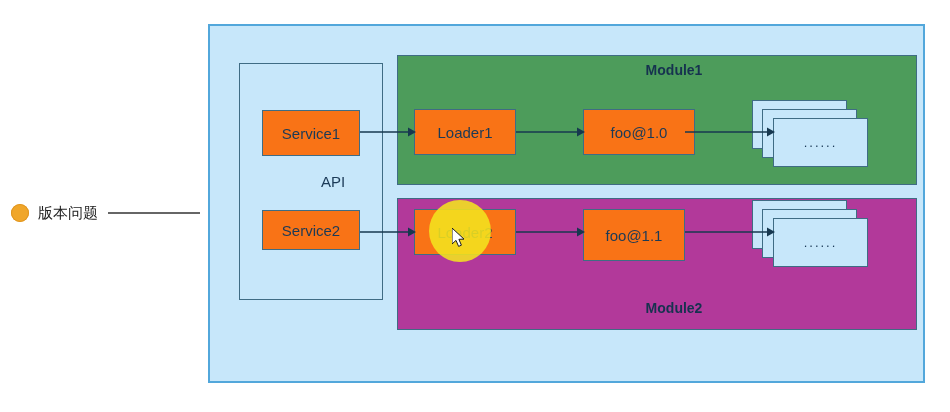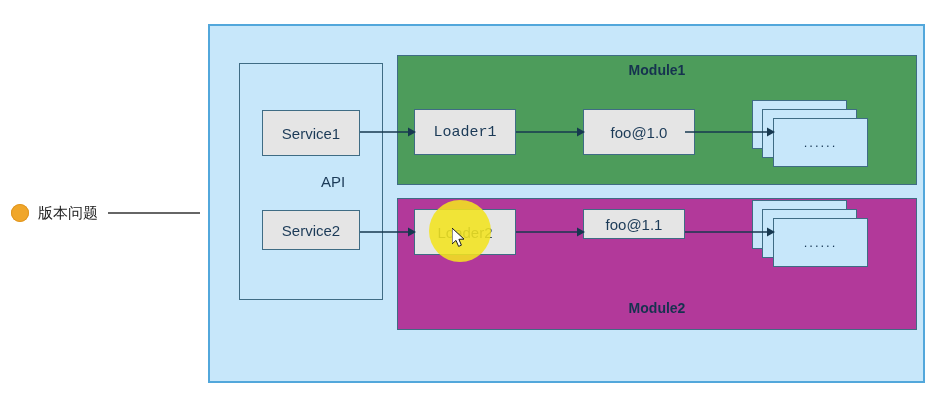--- a/index.html
+++ b/index.html
@@ -77,35 +77,35 @@
     width: 144px;
     text-align: center;
     font-size: 15px;
     color: #1b3a57;
     margin-left: 22px;
   }
 
   
   .node-box {
     position: absolute;
-    background: #e5e5e5;
+    background: #f97316;
     border: 1px solid #3f6c84;
     box-sizing: border-box;
     display: flex;
     align-items: center;
     justify-content: center;
     font-size: 15px;
     color: #1b3a57;
   }
   #service1-box { left: 262px; top: 110px; width: 98px; height: 46px; }
   #service2-box { left: 262px; top: 210px; width: 98px; height: 40px; }
-  #loader1-box  { left: 414px; top: 109px; width: 102px; height: 46px; font-family: Liberation Mono, monospace; }
+  #loader1-box  { left: 414px; top: 109px; width: 102px; height: 46px; }
   #loader2-box  { left: 414px; top: 209px; width: 102px; height: 46px; }
   #foo1-box     { left: 583px; top: 109px; width: 112px; height: 46px; }
-  #foo2-box     { left: 583px; top: 209px; width: 102px; height: 30px; }
+  #foo2-box     { left: 583px; top: 209px; width: 102px; height: 52px; }
 
   
   .module-band {
     position: absolute;
     box-sizing: border-box;
     border: 1px solid #3f6c84;
   }
   #module1-band {
     left: 397px; top: 55px; width: 520px; height: 130px;
     background: #4d9c5b;
@@ -114,20 +114,21 @@
     left: 397px; top: 198px; width: 520px; height: 132px;
     background: #b2399a;
   }
   .module-title {
     position: absolute;
     width: 520px;
     text-align: center;
     font-size: 14px;
     font-weight: bold;
     color: #16324f;
+    padding-left: 17px;
   }
   #module1-title { left: 397px; top: 62px; }
   #module2-title { left: 397px; top: 300px; }
 
   
   .card-stack {
     position: absolute;
     width: 118px;
     height: 72px;
   }

